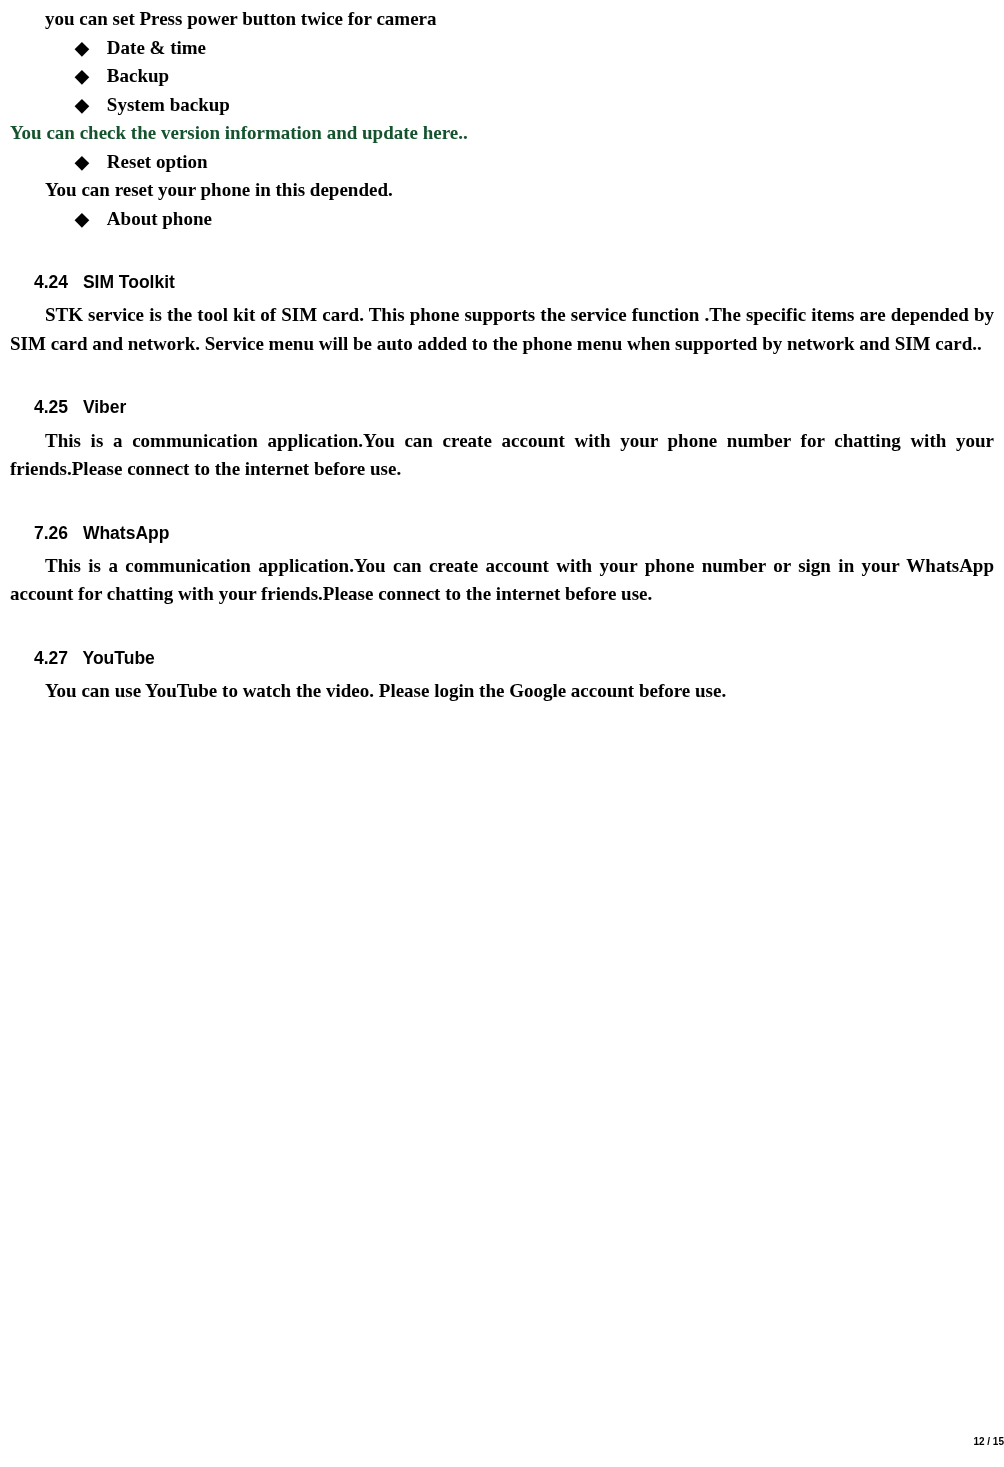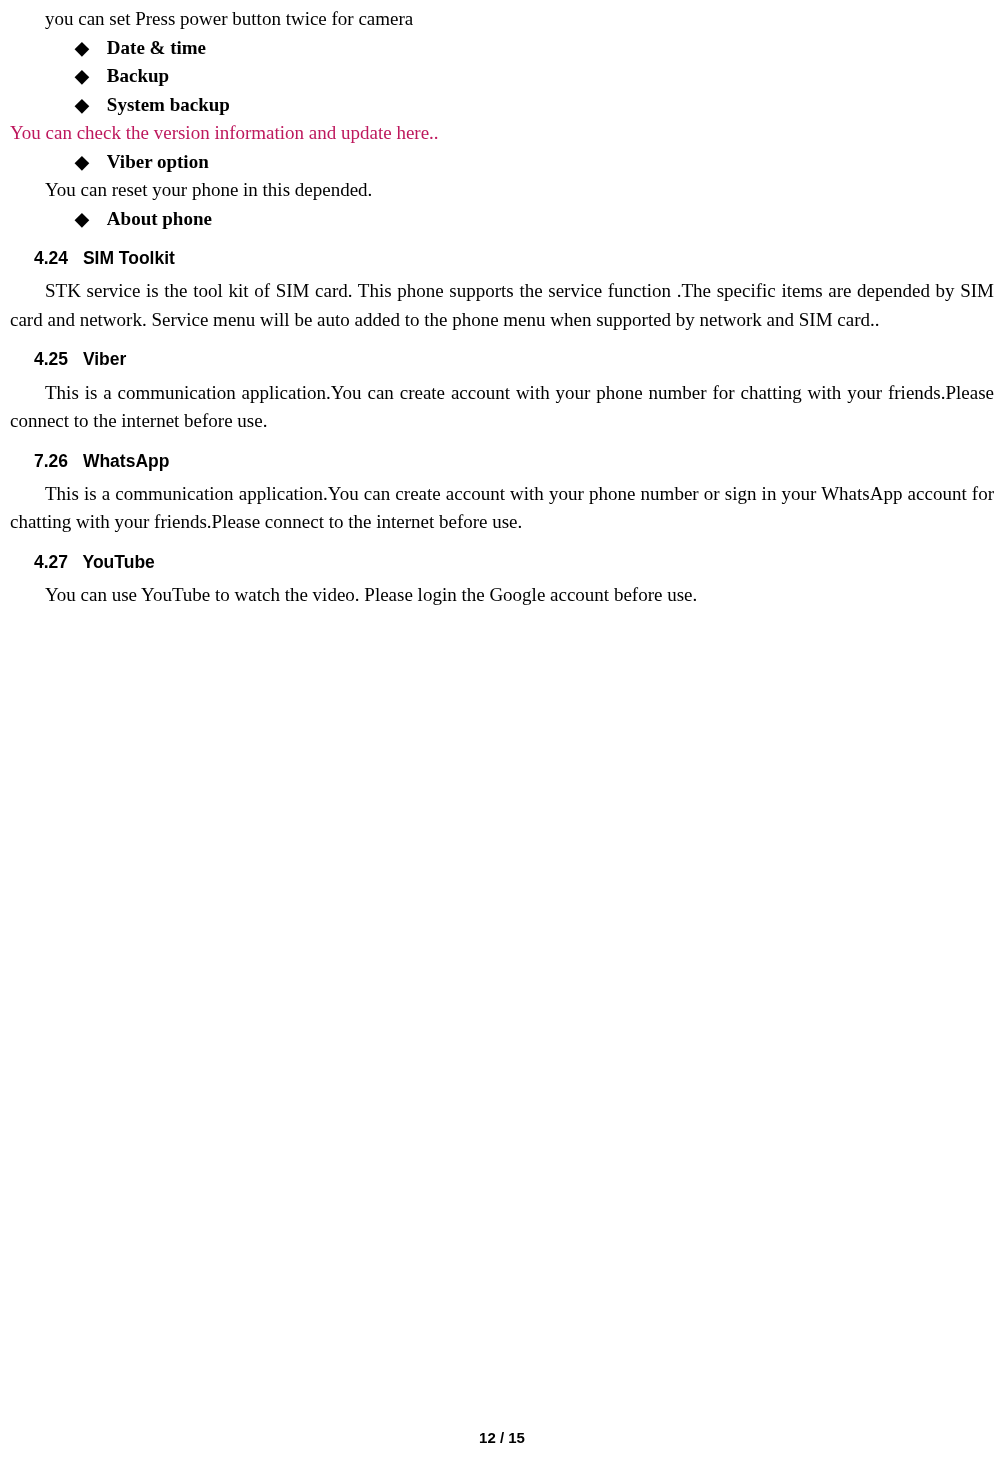--- a/index.html
+++ b/index.html
@@ -1,18 +1,19 @@
 <!DOCTYPE html>
 <html><head>
   <meta charset="utf-8">
   <style>
     * {
       margin: 0;
       padding: 0;
       box-sizing: border-box;
+      font-weight: bold;
     }
     body {
       font-family: "Times New Roman", serif;
       font-size: 19px;
       line-height: 1.5;
       color: #000;
       width: 1004px;
       height: 1467px;
       padding: 0 10px;
       position: relative;
@@ -34,47 +35,48 @@
       margin-right: 18px;
     }
     .body-text {
       text-align: justify;
       margin-left: 0;
     }
     .body-text.indented {
       text-indent: 35px;
     }
     .grey-text {
-      color: #be185d;
+      color: #14532d;
     }
     .section-heading {
       font-family: Arial, Helvetica, sans-serif;
       font-weight: bold;
       font-size: 17.5px;
       margin-left: 24px;
       margin-top: 12px;
       margin-bottom: 6px;
     }
     .section-num {
       display: inline-block;
       min-width: 44px;
+      margin-top: 24px;
     }
     .para {
       text-align: justify;
       text-justify: inter-word;
     }
     .page-number {
       position: absolute;
       bottom: 18px;
       left: 0;
       width: 100%;
-      text-align: center;
+      text-align: right;
       font-family: Arial, Helvetica, sans-serif;
       font-weight: bold;
-      font-size: 15px;
+      font-size: 10px;
     }
   </style>
 </head>
 <body>
 
 <div class="page-content">
 
   <p class="intro-line">you can set Press power button twice for camera</p>
 
   <div class="bullet-item">
@@ -88,21 +90,21 @@
   </div>
 
   <div class="bullet-item">
     <span class="diamond-icon">◆</span>
     <span>System backup</span>
   </div>
   <p class="body-text para grey-text">You can check the version information and update here..</p>
 
   <div class="bullet-item">
     <span class="diamond-icon">◆</span>
-    <span>Viber option</span>
+    <span>Reset option</span>
   </div>
   <p class="body-text indented para">You can reset your phone in this depended.</p>
 
   <div class="bullet-item">
     <span class="diamond-icon">◆</span>
     <span>About phone</span>
   </div>
 
   <h3 class="section-heading">
     <span class="section-num">4.24</span>

